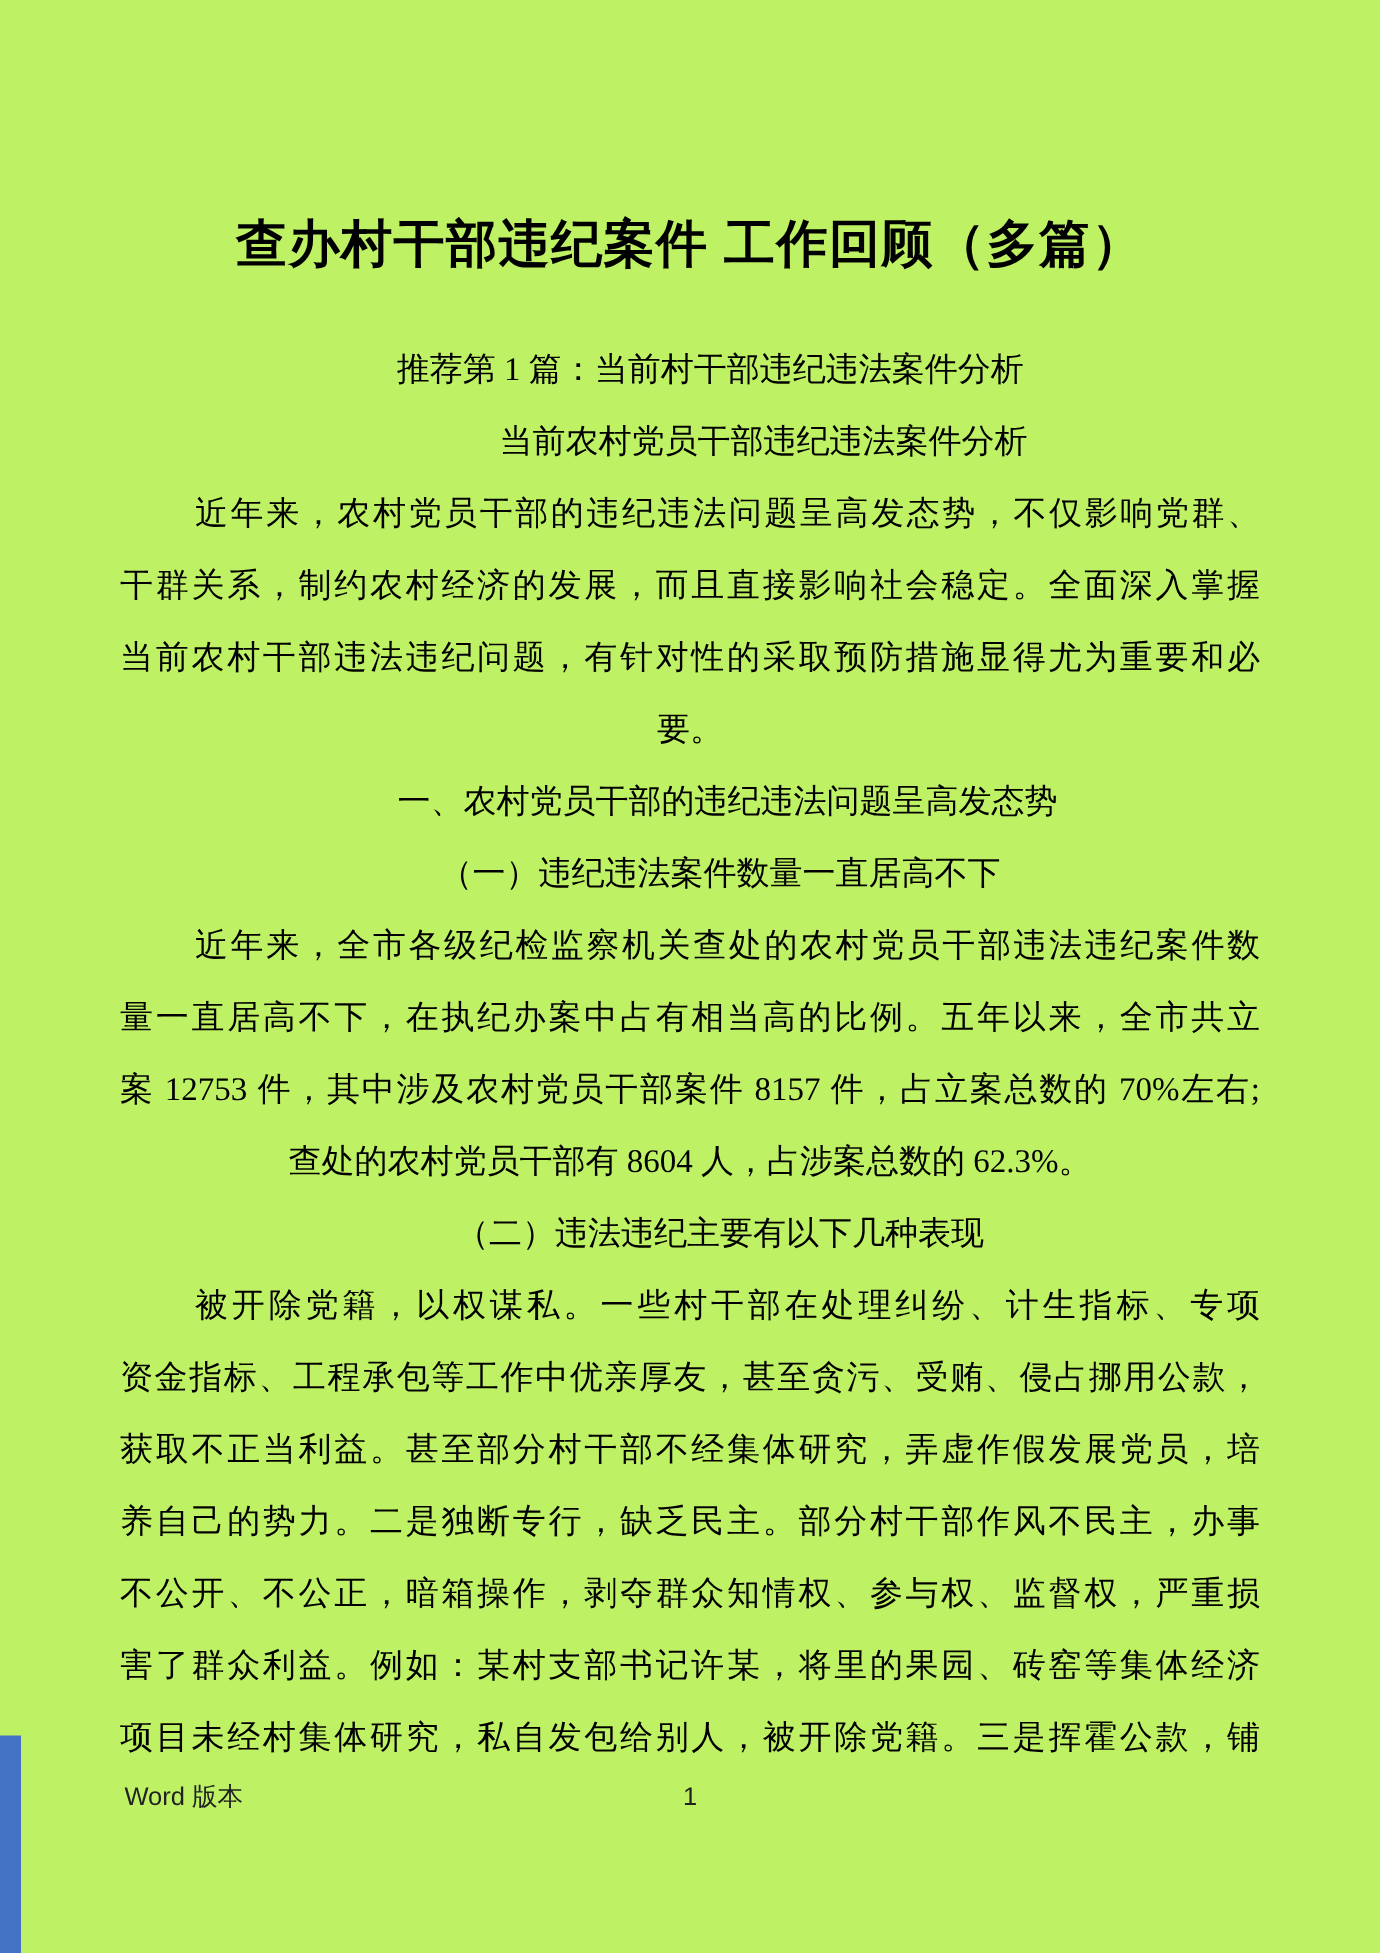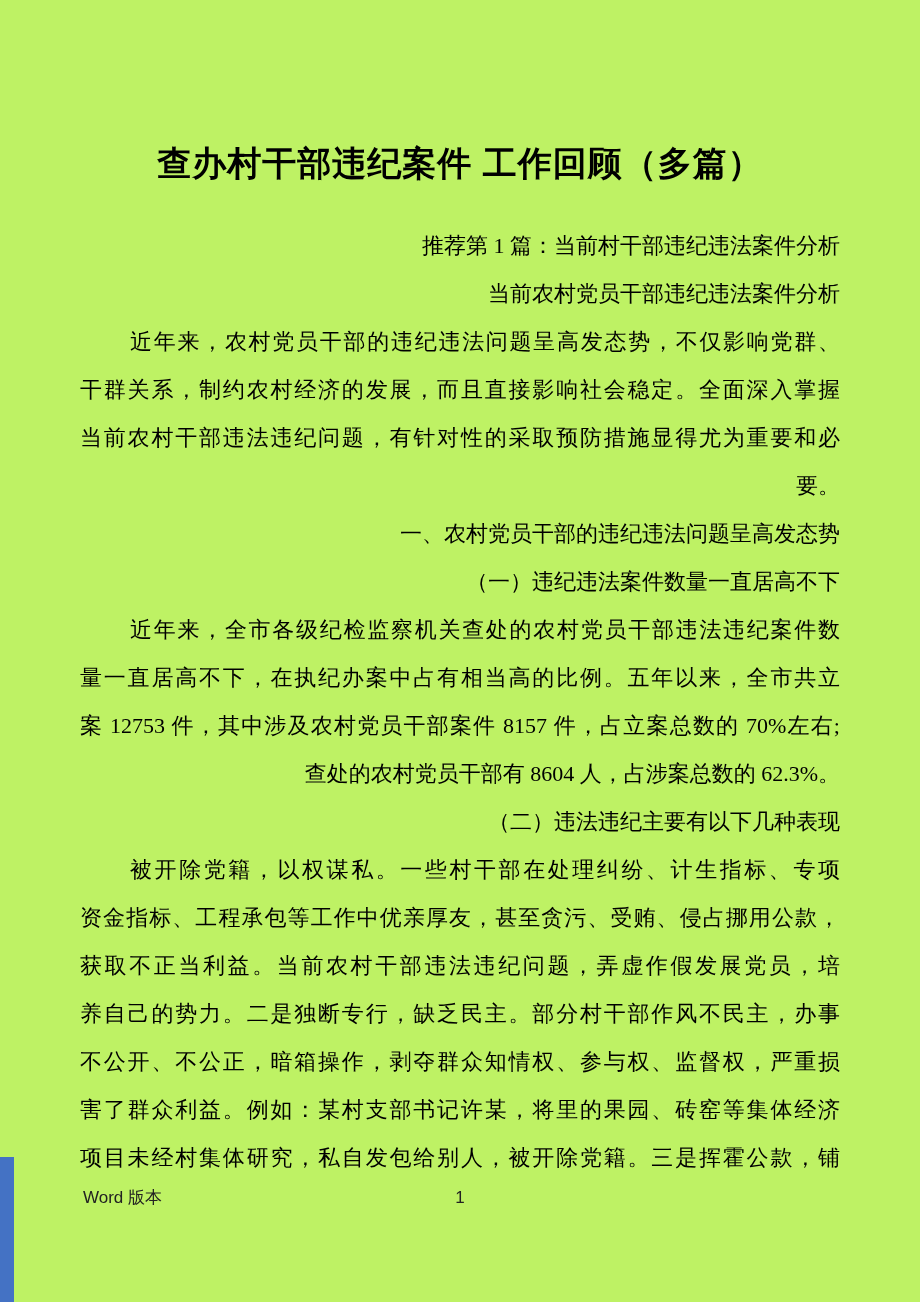--- a/index.html
+++ b/index.html
@@ -30,21 +30,21 @@
     position: absolute;
     top: 222px;
     left: 80px;
     width: 760px;
   }
   .line {
     height: 48px;
     line-height: 48px;
     font-size: 22px;
     overflow: hidden;
-    text-align: right;
+    text-align: center;
   }
   .line.just {
     text-align: justify;
     text-align-last: justify;
   }
   .footer-label {
     position: absolute;
     left: 83px;
     top: 1186px;
     font-size: 17px;
@@ -87,21 +87,21 @@
       <div class="line" style="text-indent: 0px;">要。</div>
       <div class="line" style="text-indent: 50px;">一、农村党员干部的违纪违法问题呈高发态势</div>
       <div class="line" style="text-indent: 40px;">（一）违纪违法案件数量一直居高不下</div>
       <div class="line just" style="text-indent: 50px;">近年来，全市各级纪检监察机关查处的农村党员干部违法违纪案件数</div>
       <div class="line just" style="text-indent: 0px;">量一直居高不下，在执纪办案中占有相当高的比例。五年以来，全市共立</div>
       <div class="line just" style="text-indent: 0px;">案 12753 件，其中涉及农村党员干部案件 8157 件，占立案总数的 70%左右;</div>
       <div class="line" style="text-indent: 0px;">查处的农村党员干部有 8604 人，占涉案总数的 62.3%。</div>
       <div class="line" style="text-indent: 40px;">（二）违法违纪主要有以下几种表现</div>
       <div class="line just" style="text-indent: 50px;">被开除党籍，以权谋私。一些村干部在处理纠纷、计生指标、专项</div>
       <div class="line just" style="text-indent: 0px;">资金指标、工程承包等工作中优亲厚友，甚至贪污、受贿、侵占挪用公款，</div>
-      <div class="line just" style="text-indent: 0px;">获取不正当利益。当前农村干部违法违纪问题，弄虚作假发展党员，培</div>
+      <div class="line just" style="text-indent: 0px;">获取不正当利益。甚至部分村干部不经集体研究，弄虚作假发展党员，培</div>
       <div class="line just" style="text-indent: 0px;">养自己的势力。二是独断专行，缺乏民主。部分村干部作风不民主，办事</div>
       <div class="line just" style="text-indent: 0px;">不公开、不公正，暗箱操作，剥夺群众知情权、参与权、监督权，严重损</div>
       <div class="line just" style="text-indent: 0px;">害了群众利益。例如：某村支部书记许某，将里的果园、砖窑等集体经济</div>
       <div class="line just" style="text-indent: 0px;">项目未经村集体研究，私自发包给别人，被开除党籍。三是挥霍公款，铺</div>
     </div>
 
   <div class="footer-label">Word 版本</div>
 
   <div class="footer-pagenum">1</div>
 

